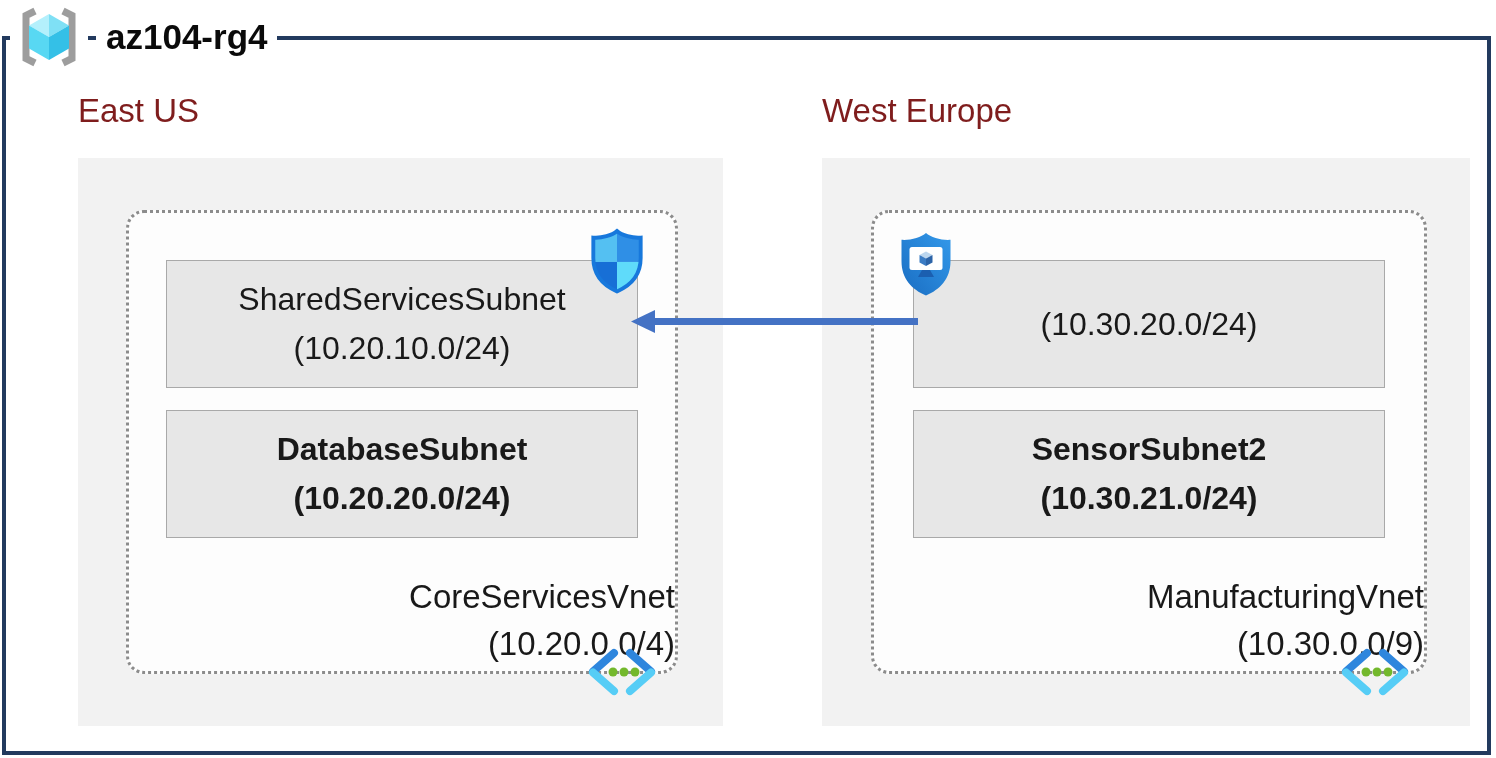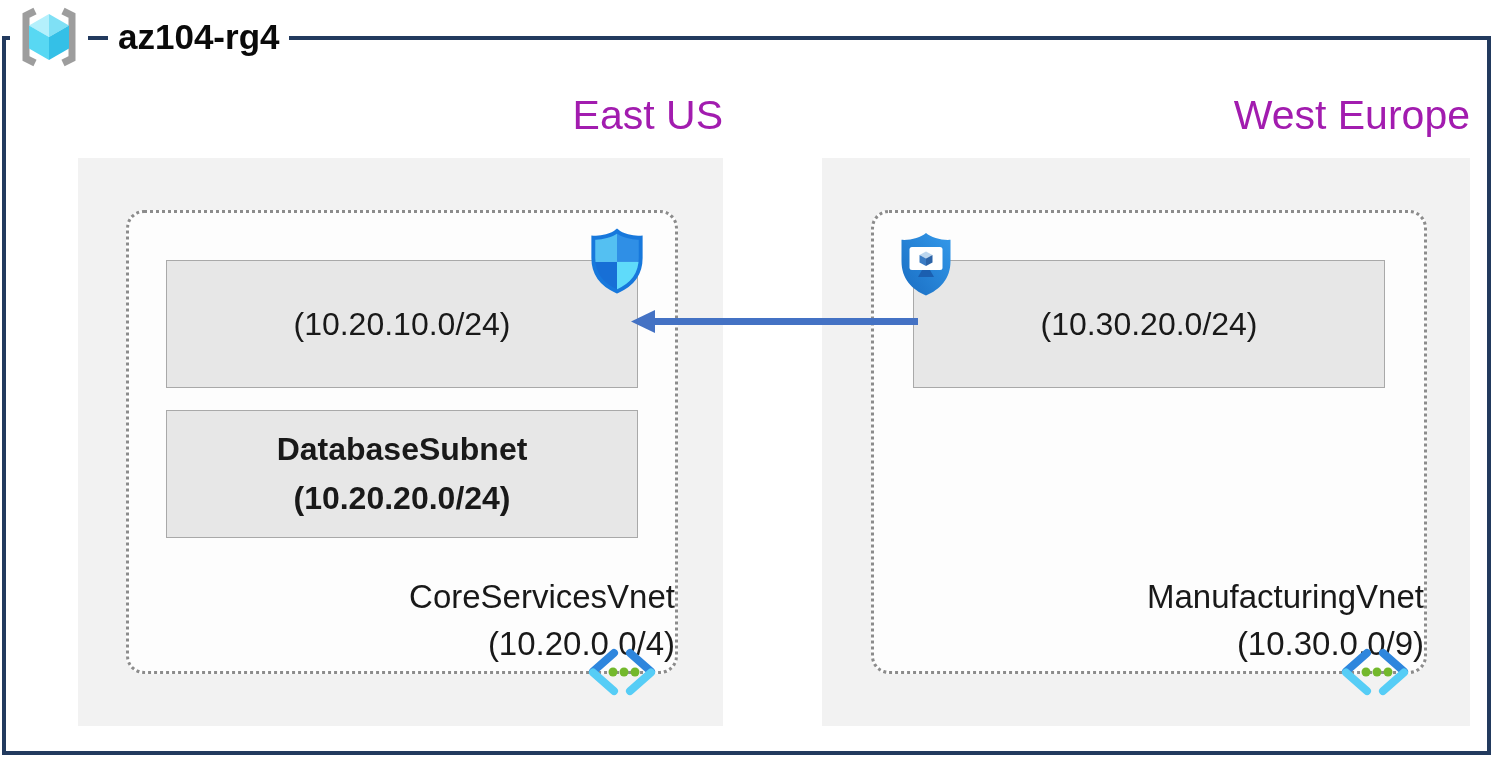--- a/index.html
+++ b/index.html
@@ -6,26 +6,26 @@
   .canvas{
     position:relative;width:1496px;height:758px;background:#ffffff;overflow:hidden;
     font-family:"Liberation Sans","DejaVu Sans",sans-serif;color:#191919;
   }
   .rg-frame{
     position:absolute;left:2px;top:36px;width:1489px;height:719px;
     border:4px solid #223a5e;box-sizing:border-box;z-index:1;
   }
   .rg-header{
     position:absolute;left:10px;top:6px;height:62px;display:flex;align-items:center;
-    column-gap:20px;z-index:3;
+    column-gap:8px;z-index:3;
   }
   .rg-icon{background:#ffffff;width:78px;height:62px;display:flex;align-items:center;justify-content:center;}
   .rg-title{background:#ffffff;padding:0 10px;font-size:35px;font-weight:700;color:#0a0a0a;line-height:62px;white-space:nowrap;}
   .region-label{
-    position:absolute;top:92px;text-align:right;font-size:41px;font-weight:400;color:#a21caf;z-index:2;
+    position:absolute;top:92px;text-align:left;font-size:33px;font-weight:400;color:#7f1d1d;z-index:2;
   }
   .region-label.east{left:78px;width:645px;}
   .region-label.west{left:822px;width:648px;}
   .region{
     position:absolute;top:158px;height:568px;background:#f2f2f2;z-index:2;
   }
   .region.east{left:78px;width:645px;}
   .region.west{left:822px;width:648px;}
   .vnet{
     position:absolute;top:52px;height:464px;background:#fdfdfd;
@@ -74,20 +74,21 @@
     </span>
     <span class="rg-title">az104-rg4</span>
   </div>
 
   <div class="region-label east">East US</div>
   <div class="region-label west">West Europe</div>
 
   <div class="region east">
     <div class="vnet">
       <div class="subnet first">
+        <div>SharedServicesSubnet</div>
         <div>(10.20.10.0/24)</div>
       </div>
       <div class="subnet second">
         <div>DatabaseSubnet</div>
         <div>(10.20.20.0/24)</div>
       </div>
       <div class="vnet-label">
         <div>CoreServicesVnet</div>
         <div>(10.20.0.0/4)</div>
       </div>
@@ -102,20 +103,24 @@
           <circle cx="48" cy="24" r="4.5" fill="#73b82c"></circle>
         </svg>
       </span>
     </div>
   </div>
 
   <div class="region west">
     <div class="vnet">
       <div class="subnet first">
         <div>(10.30.20.0/24)</div>
+      </div>
+      <div class="subnet second">
+        <div>SensorSubnet2</div>
+        <div>(10.30.21.0/24)</div>
       </div>
       <div class="vnet-label">
         <div>ManufacturingVnet</div>
         <div>(10.30.0.0/9)</div>
       </div>
       <span class="vnet-icon">
         <svg width="70" height="48" viewBox="0 0 70 48">
           <line x1="27" y1="5" x2="6" y2="23.5" stroke="#2e86dd" stroke-width="8" stroke-linecap="round"></line>
           <line x1="6" y1="24.5" x2="27" y2="43" stroke="#56cdf6" stroke-width="8" stroke-linecap="round"></line>
           <line x1="43" y1="5" x2="64" y2="23.5" stroke="#2e86dd" stroke-width="8" stroke-linecap="round"></line>

